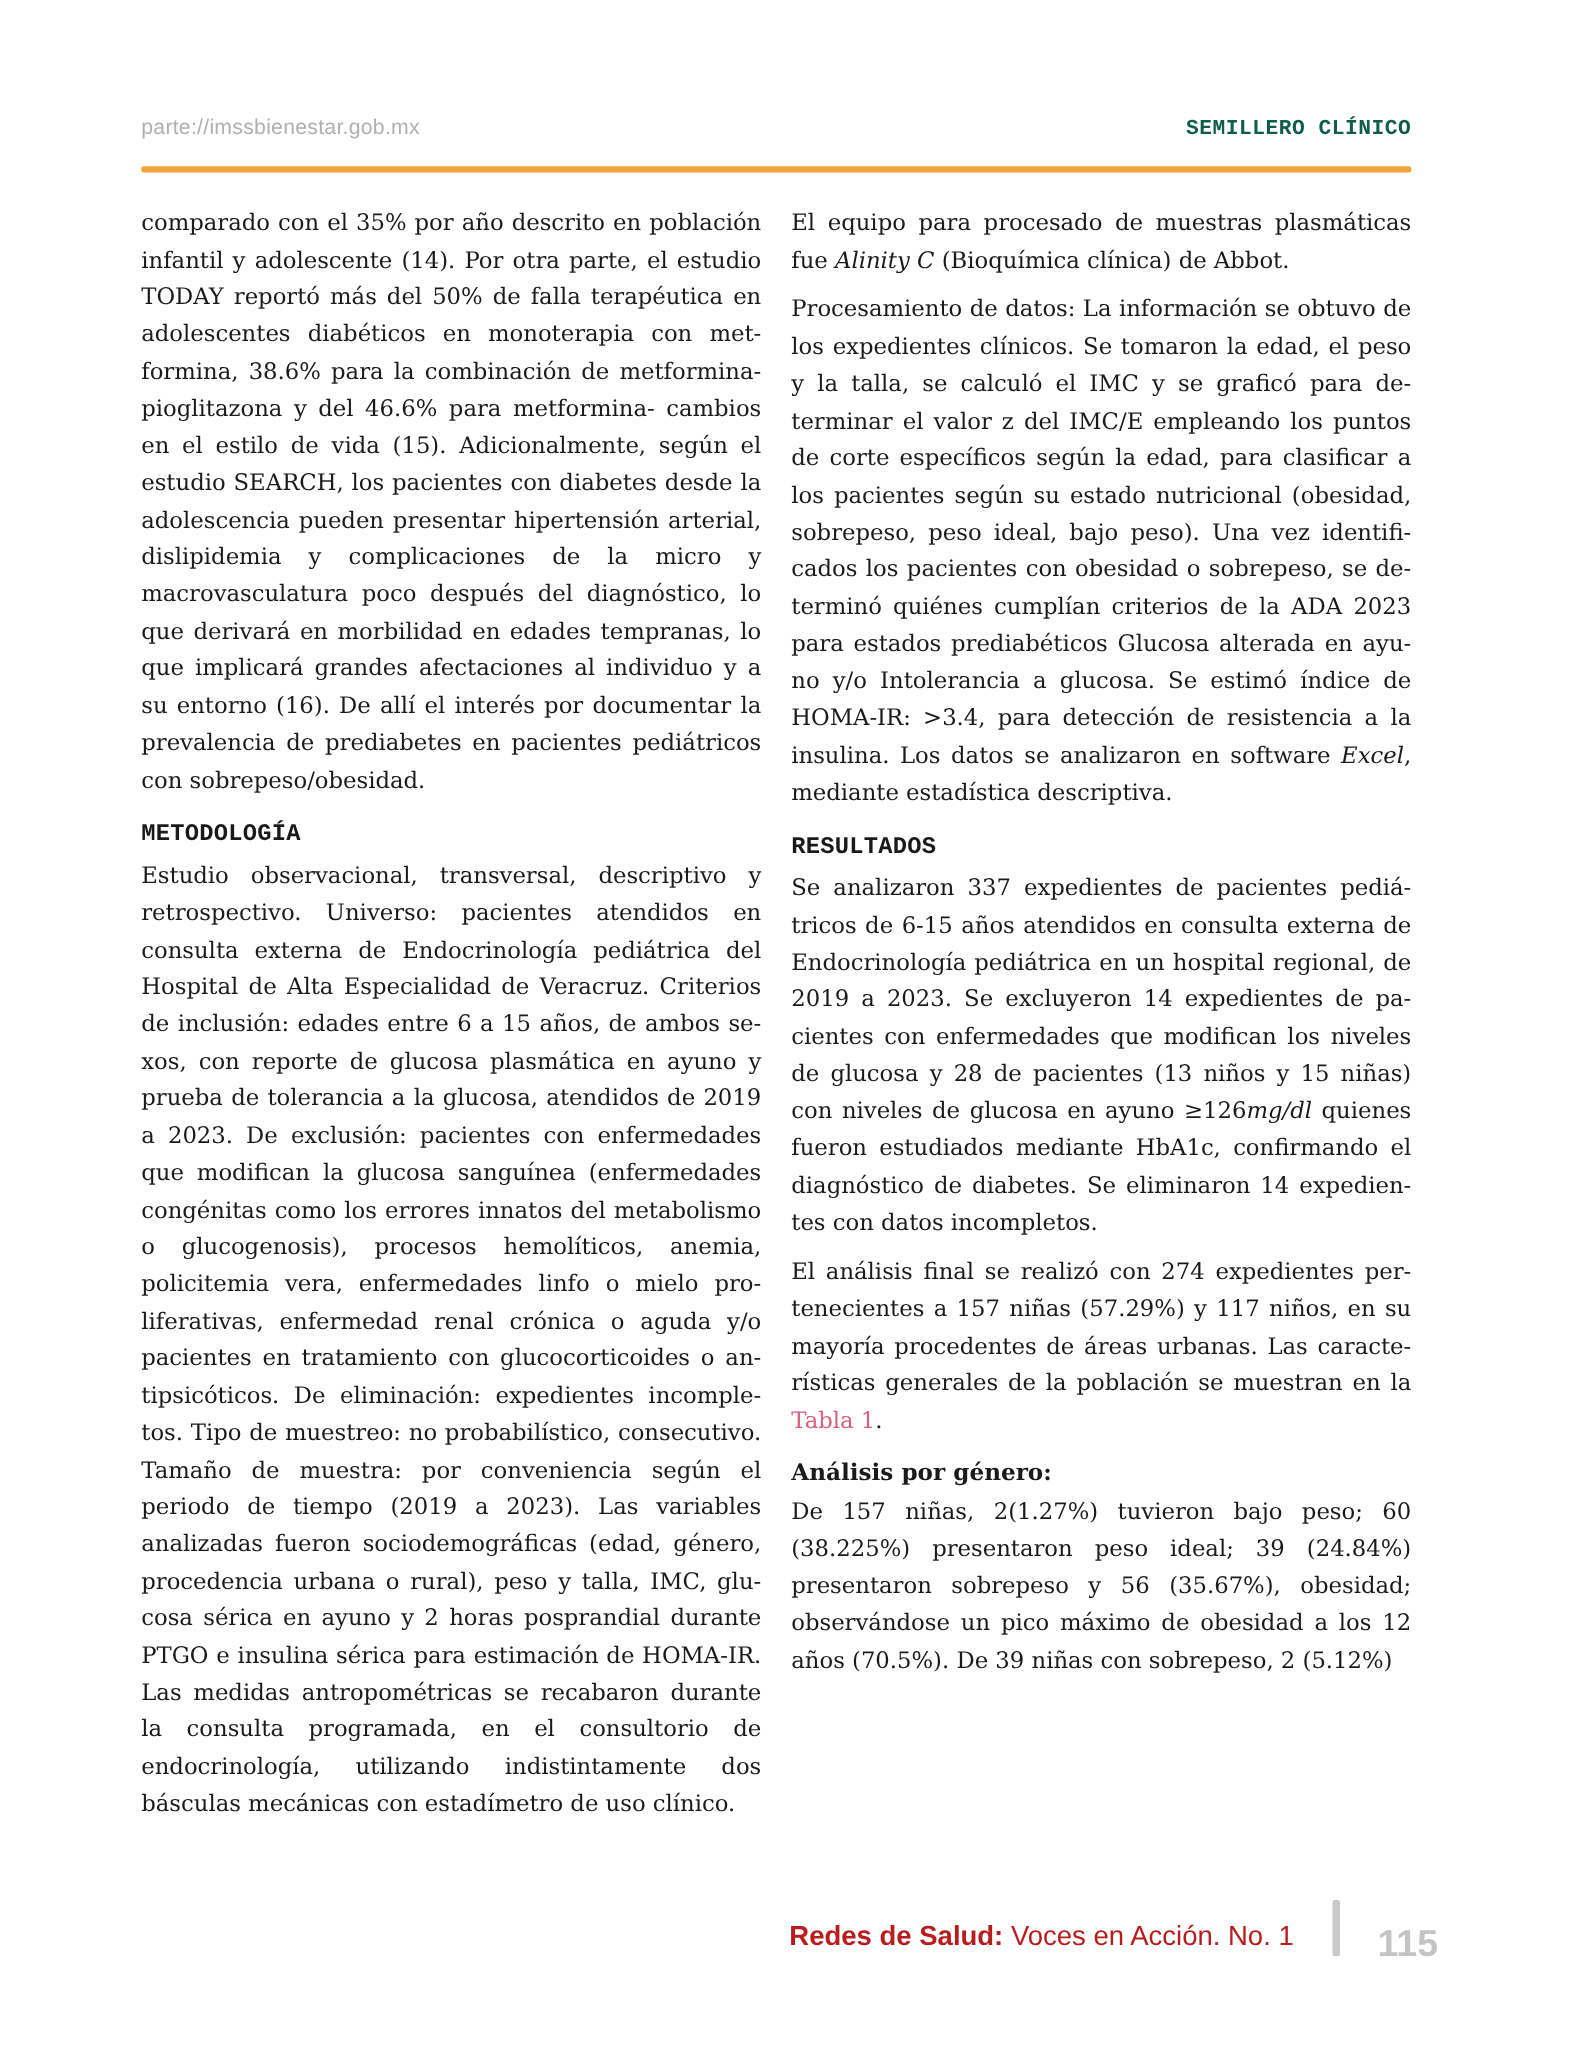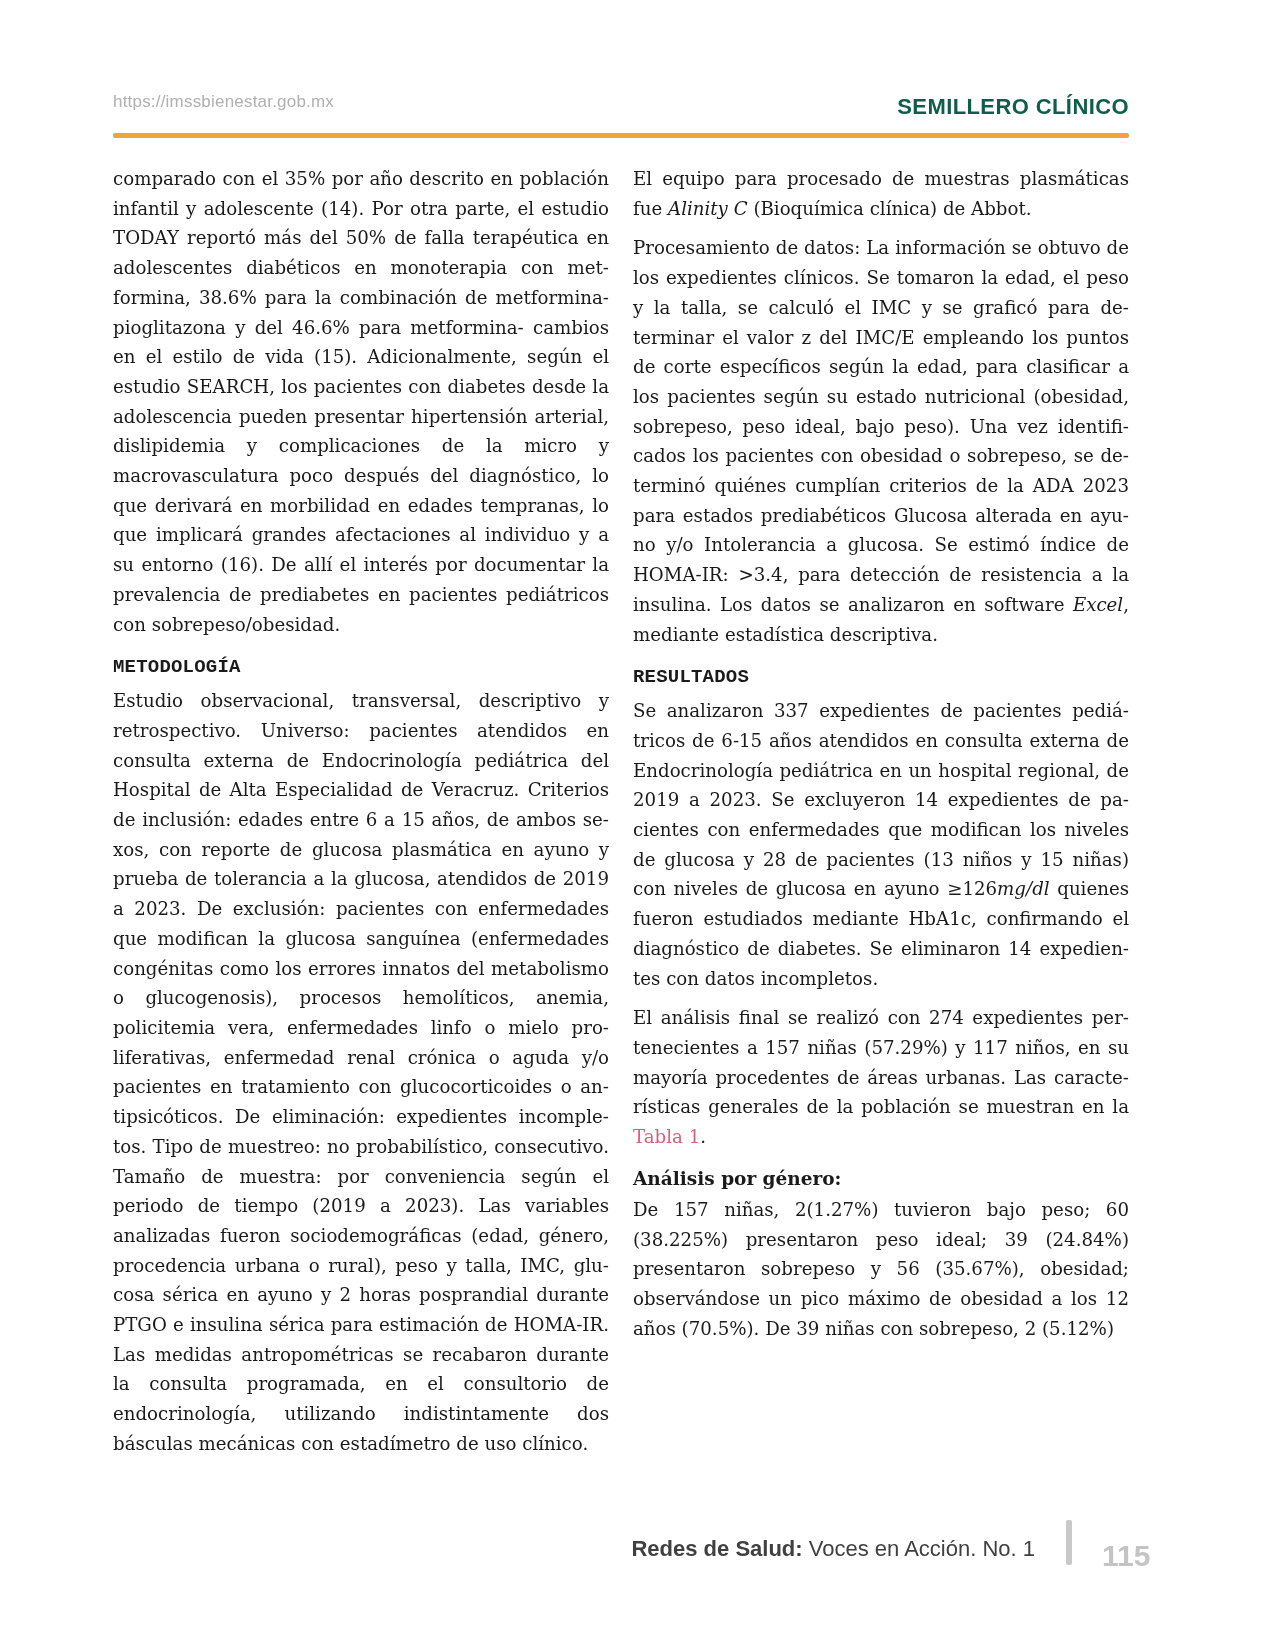--- a/index.html
+++ b/index.html
@@ -4,21 +4,21 @@
   <style>
     html, body { margin: 0; padding: 0; background: #ffffff; }
     body { width: 1275px; height: 1650px; position: relative; overflow: hidden; }
     .header-url {
       position: absolute; left: 113px; top: 92px;
       font-family: "Liberation Sans", sans-serif; font-size: 17px; color: #b0b0b0;
       letter-spacing: 0.2px;
     }
     .header-section {
       position: absolute; right: 146px; top: 94px;
-      font-family: Liberation Sans, sans-serif; font-size: 22px; font-weight: bold;
+      font-family: Liberation Mono, monospace; font-size: 17px; font-weight: bold;
       color: #0f5e4a; letter-spacing: 0.4px;
     }
     .header-rule {
       position: absolute; left: 113px; top: 133px; width: 1016px; height: 5px;
       background: #f2a33a; border-radius: 2px;
     }
     .col {
       position: absolute; top: 164px; width: 496px;
       font-family: "DejaVu Serif", serif; font-size: 18.2px; line-height: 29.7px;
       color: #1a1a1a; text-align: justify; hyphens: manual;
@@ -32,39 +32,39 @@
       font-family: Liberation Mono, monospace; letter-spacing: 0.2px;
     }
     .col h3 {
       margin: 12px 0 2px 0; font-size: 18.5px; font-weight: bold; line-height: 29px;
       font-family: "DejaVu Serif", serif;
     }
     .link { color: #d9607a; font-weight: normal; text-decoration: none; }
     em { font-style: italic; }
     .footer {
       position: absolute; right: 240px; top: 1536px;
-      font-family: "Liberation Sans", sans-serif; font-size: 22px; color: #404040;
+      font-family: "Liberation Sans", sans-serif; font-size: 22px; color: #b91c1c;
     }
     .footer b { font-weight: bold; }
     .footer-bar {
       position: absolute; left: 1066px; top: 1520px; width: 6px; height: 45px;
       background: #c9c9c9; border-radius: 2px;
     }
     .page-num {
       position: absolute; left: 1102px; top: 1528px;
       font-family: "Liberation Sans", sans-serif; font-size: 30px; font-weight: bold;
       color: #c4c4c4;
       margin-top: 11px;
     }
   </style>
 </head>
 <body>
 
 <div>
-  <div class="header-url">https://imssbienestar.gob.mx</div>
+  <div class="header-url">parte://imssbienestar.gob.mx</div>
   <div class="header-section">SEMILLERO CLÍNICO</div>
   <div class="header-rule"></div>
 
   <div class="col col-left">
     <p>comparado con el 35% por año descrito en población infantil y adolescente (14). Por otra parte, el estudio TODAY reportó más del 50% de falla terapéutica en adolescentes diabéticos en monoterapia con met­formina, 38.6% para la combinación de metformi­na-pioglitazona y del 46.6% para metformina- cam­bios en el estilo de vida (15). Adicionalmente, según el estudio SEARCH, los pacientes con diabetes des­de la adolescencia pueden presentar hipertensión arterial, dislipidemia y complicaciones de la micro y macrovasculatura poco después del diagnóstico, lo que derivará en morbilidad en edades tempranas, lo que implicará grandes afectaciones al individuo y a su entorno (16). De allí el interés por documentar la prevalencia de prediabetes en pacientes pediátricos con sobrepeso/obesidad.</p>
     <h2>METODOLOGÍA</h2>
     <p class="tight">Estudio observacional, transversal, descriptivo y retrospectivo. Universo: pacientes atendidos en consulta externa de Endocrinología pediátrica del Hospital de Alta Especialidad de Veracruz. Criterios de inclusión: edades entre 6 a 15 años, de ambos se­xos, con reporte de glucosa plasmática en ayuno y prueba de tolerancia a la glucosa, atendidos de 2019 a 2023. De exclusión: pacientes con enfermedades que modifican la glucosa sanguínea (enfermedades congénitas como los errores innatos del metabolis­mo o glucogenosis), procesos hemolíticos, anemia, policitemia vera, enfermedades linfo o mielo pro­liferativas, enfermedad renal crónica o aguda y/o pacientes en tratamiento con glucocorticoides o an­tipsicóticos. De eliminación: expedientes incomple­tos. Tipo de muestreo: no probabilístico, consecu­tivo. Tamaño de muestra: por conveniencia según el periodo de tiempo (2019 a 2023). Las variables analizadas fueron sociodemográficas (edad, género, procedencia urbana o rural), peso y talla, IMC, glu­cosa sérica en ayuno y 2 horas posprandial duran­te PTGO e insulina sérica para estimación de HO­MA-IR. Las medidas antropométricas se recabaron durante la consulta programada, en el consultorio de endocrinología, utilizando indistintamente dos básculas mecánicas con estadímetro de uso clínico.</p>
   </div>
 
   <div class="col col-right">

